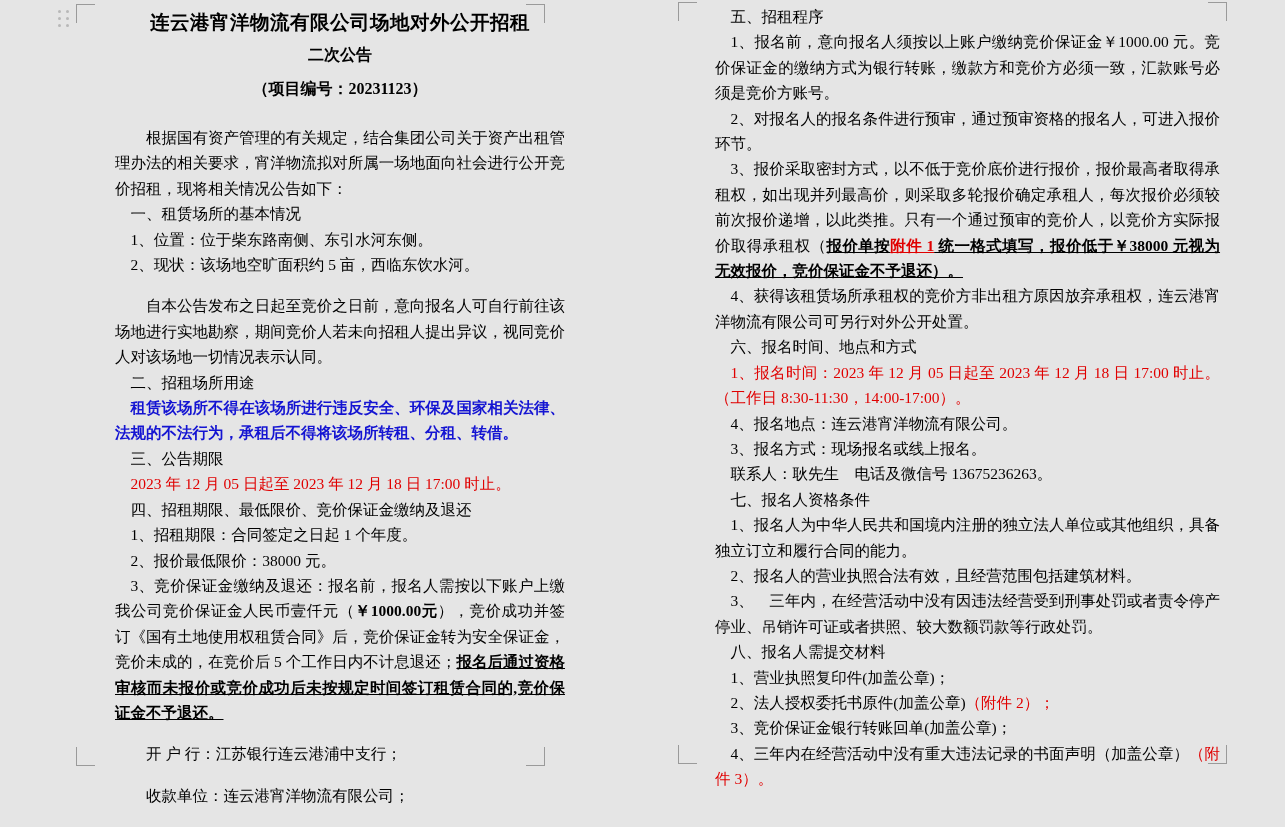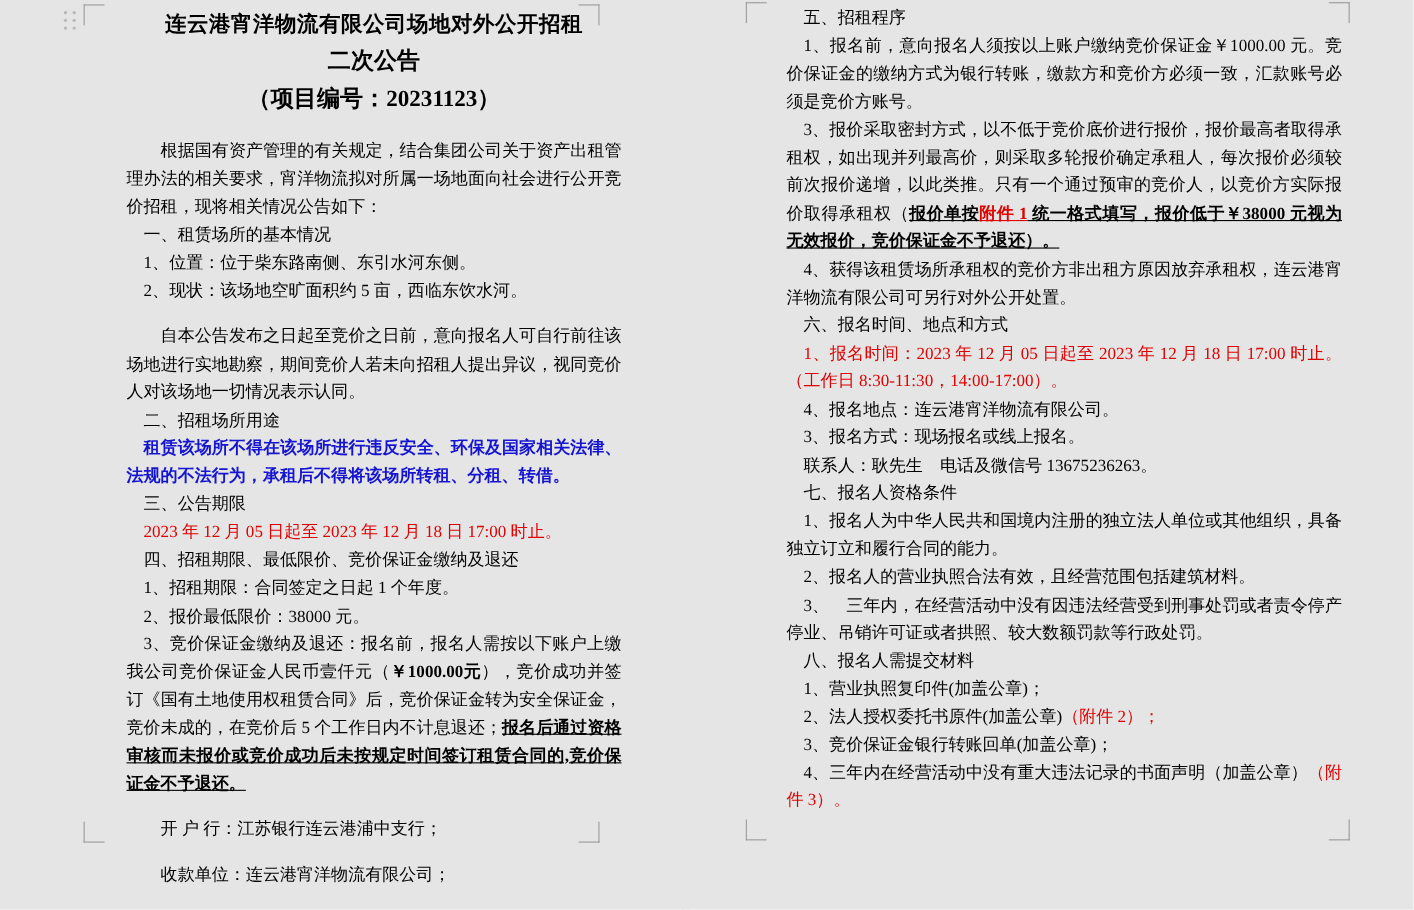--- a/index.html
+++ b/index.html
@@ -97,21 +97,21 @@
   .title {
     text-align: center;
     font-weight: bold;
     font-size: 19.5px;
     line-height: 30px;
     letter-spacing: 0.5px;
   }
   .title2 {
     text-align: center;
     font-weight: bold;
-    font-size: 21px;
+    font-size: 16px;
     line-height: 34px;
   }
   p {
     margin: 0;
   }
   .ind1 { text-indent: 2em; margin-top: 16px; }
   .ind-head { text-indent: 1em; }
   .ind-sub { text-indent: 1em; }
   .blue { color: #1414d2; font-weight: bold; }
   .red { color: #e00000; }
@@ -176,20 +176,21 @@
 
     <div class="crop tl" style="left:58px; top:2px;"></div>
     <div class="crop tr" style="left:588px; top:2px;"></div>
     <div class="crop bl" style="left:58px; top:745px;"></div>
     <div class="crop br" style="left:588px; top:745px;"></div>
 
     <div class="body-col right-body">
 
       <p class="ind-head">五、招租程序</p>
       <p class="ind-sub">1、报名前，意向报名人须按以上账户缴纳竞价保证金￥1000.00 元。竞价保证金的缴纳方式为银行转账，缴款方和竞价方必须一致，汇款账号必须是竞价方账号。</p>
+      <p class="ind-sub">2、对报名人的报名条件进行预审，通过预审资格的报名人，可进入报价环节。</p>
       <p class="ind-sub"><span>3、报价采取密封方式，以不低于竞价底价进行报价，报价最高者取得承租权，如出现并列最高价，则采取多轮报价确定承租人，每次报价必须较前次报价递增，以此类推。只有一个通过预审的竞价人，以竞价方实际报价取得承租权（</span><span class="ubold">报价单按</span><span class="ubold red">附件 1</span><span class="ubold"> 统一格式填写，报价低于￥38000 元视为无效报价，竞价保证金不予退还）。</span></p>
       <p class="ind-sub">4、获得该租赁场所承租权的竞价方非出租方原因放弃承租权，连云港宵洋物流有限公司可另行对外公开处置。</p>
 
       <p class="ind-head">六、报名时间、地点和方式</p>
       <p class="ind-sub red">1、报名时间：2023 年 12 月 05 日起至 2023 年 12 月 18 日 17:00 时止。（工作日 8:30-11:30，14:00-17:00）。</p>
       <p class="ind-sub">4、报名地点：连云港宵洋物流有限公司。</p>
       <p class="ind-sub">3、报名方式：现场报名或线上报名。</p>
       <p class="ind-sub">联系人：耿先生　电话及微信号 13675236263。</p>
 
       <p class="ind-head">七、报名人资格条件</p>

